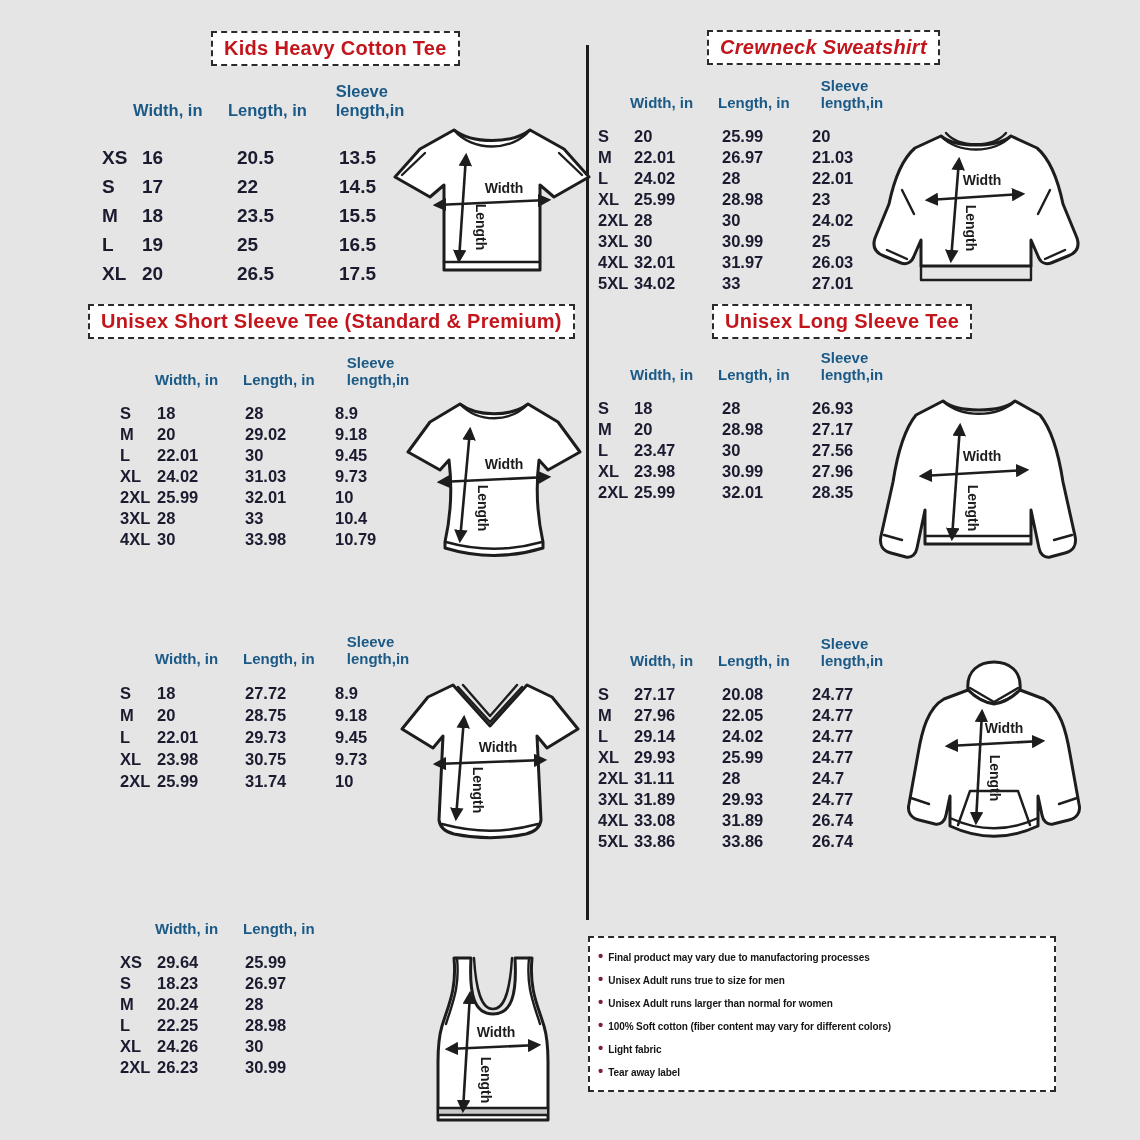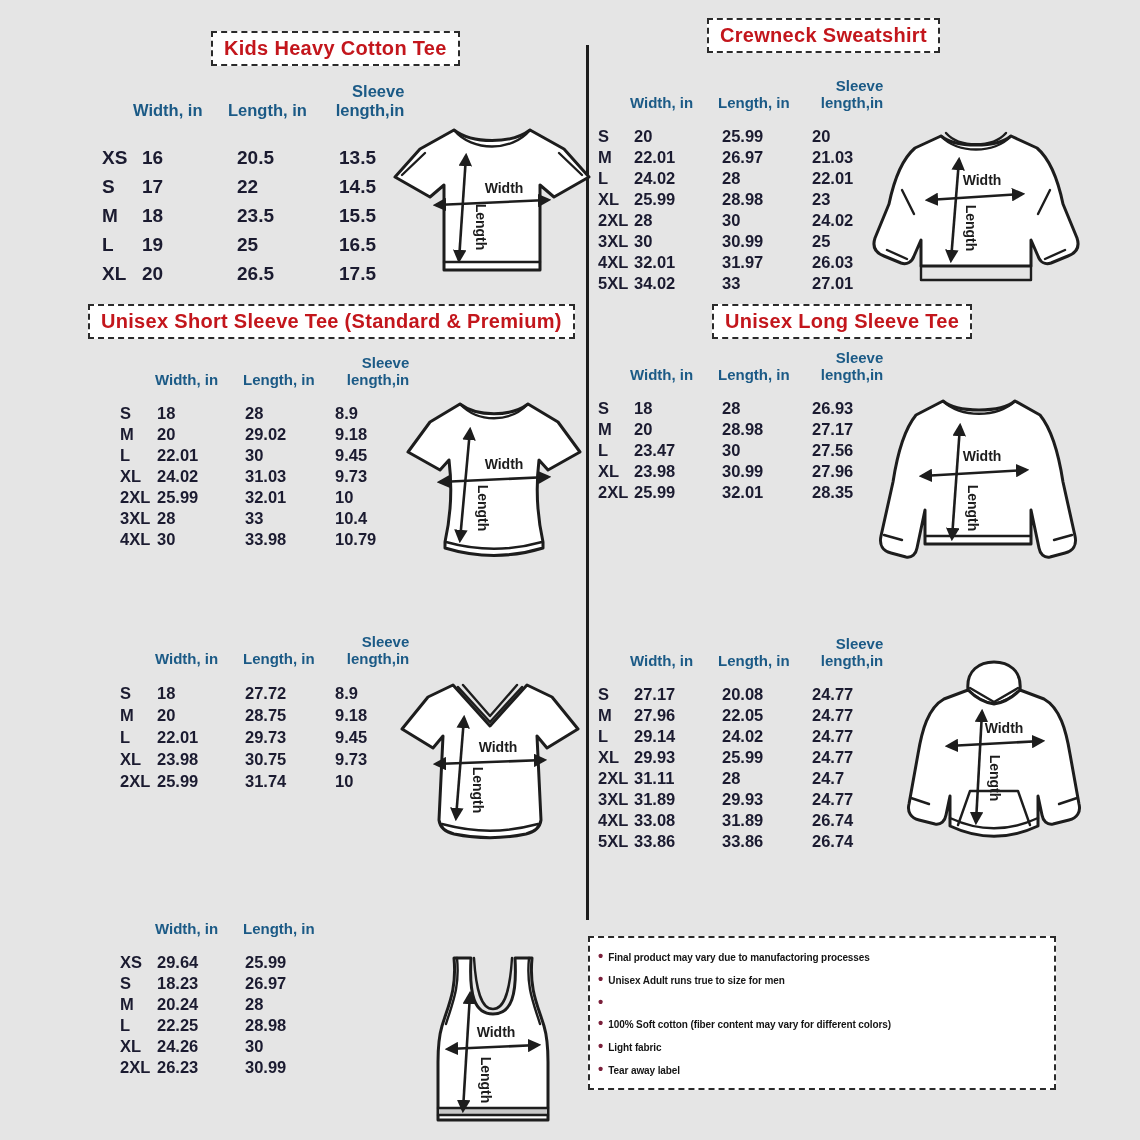--- a/index.html
+++ b/index.html
@@ -11,33 +11,33 @@
     position:relative;width:1140px;height:1140px;margin:0 auto;background:#e5e5e5;
     font-family:"Liberation Sans","DejaVu Sans",sans-serif;color:var(--ink);overflow:hidden;
   }
   .divider{position:absolute;left:586px;top:45px;width:3px;height:875px;background:var(--line);}
   
   .title-box{
     position:absolute;border:2px dashed #2b2b2b;background:#fff;color:var(--title-red);
     font-size:20px;font-weight:700;padding:4px 11px;white-space:nowrap;letter-spacing:.3px;
   }
   #t-kids  {left:211px;top:31px;}
-  #t-crew  {left:707px;top:18px;}
+  #t-crew  {left:707px;top:30px;font-style:italic;}
   #t-std   {left:88px; top:304px;}
   #t-long  {left:712px;top:304px;}
   #t-vneck {left:185px;top:584px;}
   #t-hood  {left:694px;top:584px;}
   #t-tank  {left:263px;top:864px;}
   
   .tbl{position:absolute;display:grid;font-weight:700;}
   .tbl .cell{display:flex;align-items:center;}
   .tbl .col-h{
     color:var(--header-blue);align-items:flex-end;font-weight:700;line-height:1.12;
   }
-  .tbl .col-h.wrap{white-space:pre-line;justify-content:center;text-align:right;}
+  .tbl .col-h.wrap{white-space:pre-line;justify-content:center;text-align:left;}
   .tbl .corner{}
   #tbl-kids{left:80px;top:84px;grid-template-columns:53px 95px 102px 80px;
             grid-template-rows:59px repeat(5,29px);font-size:19px;}
   #tbl-kids .col-h{font-size:16.5px;padding-bottom:24px;}
   #tbl-kids .size-l{padding-left:22px;}
   #tbl-kids .val{padding-left:9px;}
   .tbl-sm{font-size:16.5px;}
   .tbl-sm .col-h{font-size:15px;padding-bottom:14px;}
   .tbl-sm .size-l{padding-left:4px;}
   .tbl-sm .val{padding-left:4px;}
@@ -402,20 +402,21 @@
       <div class="note">
         <span class="b">•</span>
         <span class="nt">Final product may vary due to manufactoring processes</span>
       </div>
       <div class="note">
         <span class="b">•</span>
         <span class="nt">Unisex Adult runs true to size for men</span>
       </div>
       <div class="note">
         <span class="b">•</span>
+        <span class="nt">Unisex Adult runs larger than normal for women</span>
       </div>
       <div class="note">
         <span class="b">•</span>
         <span class="nt">100% Soft cotton (fiber content may vary for different colors)</span>
       </div>
       <div class="note">
         <span class="b">•</span>
         <span class="nt">Light fabric</span>
       </div>
       <div class="note">

